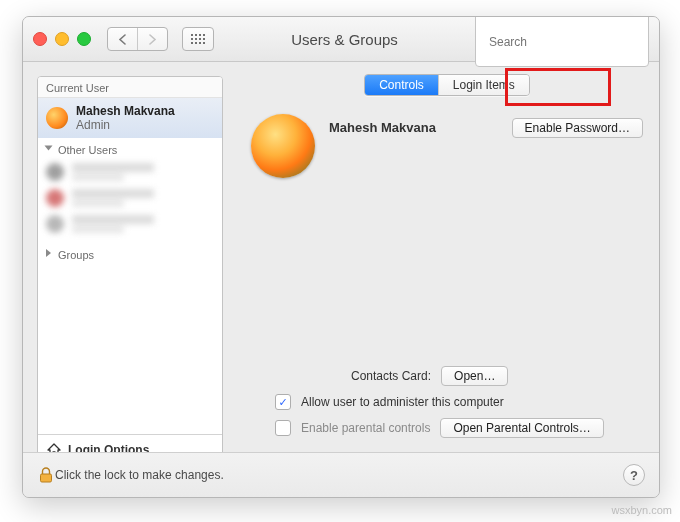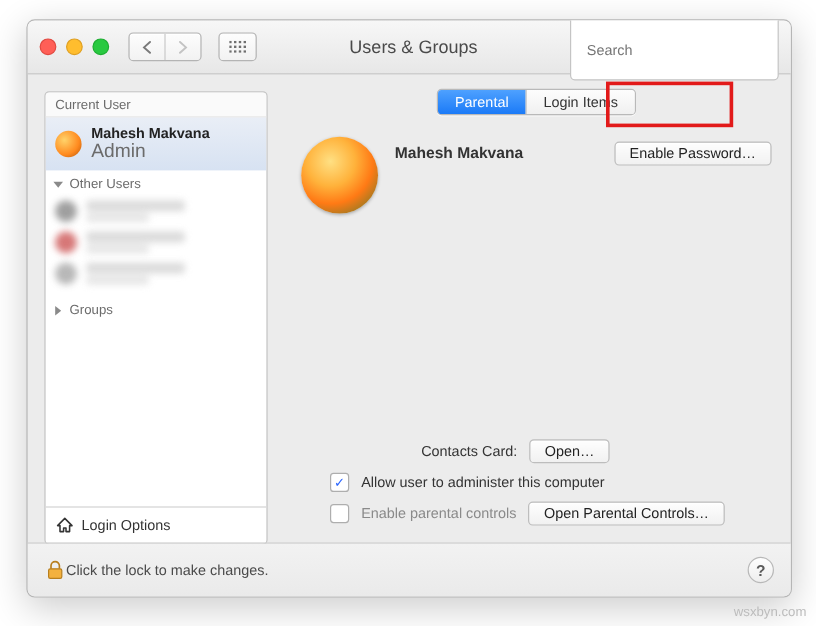--- a/index.html
+++ b/index.html
@@ -12,38 +12,38 @@
   .dot.yel{background:#ffbd2e;border:1px solid #dfa023}
   .dot.grn{background:#28c940;border:1px solid #1dad31}
   .seg{display:flex;border:1px solid #b4b4b4;border-radius:4px;overflow:hidden;background:linear-gradient(#fdfdfd,#f2f2f2);box-shadow:0 1px 0 #fff inset}
   .seg .btn{width:29px;height:22px;display:flex;align-items:center;justify-content:center;border-right:1px solid #c9c9c9;color:#6f6f6f}
   .seg .btn:last-child{border-right:none}
   .gridicon{width:30px;height:22px;display:flex;align-items:center;justify-content:center;border:1px solid #b4b4b4;border-radius:4px;background:linear-gradient(#fdfdfd,#f2f2f2);margin-left:8px}
   .title{flex:1;text-align:center;font-size:15px;color:#4a4a4a}
   .search{width:160px;height:22px;border:1px solid #c4c4c4;border-radius:4px;background:#fff;display:flex;align-items:flex-end;padding:16px 6px;gap:5px;color:#9a9a9a}
   .search input{border:none;outline:none;font-size:12px;flex:1;background:transparent;color:#333}
   .body{display:flex;height:calc(100% - 44px);}
-  .sidewrap{width:186px;padding:14px 12px 10px 14px;display:flex;flex-direction:column;gap:12px}
+  .sidewrap{width:186px;padding:14px 12px 10px 14px;display:flex;flex-direction:column;gap:0}
   .sidebar{flex:1;border:1px solid #c3c3c3;border-radius:4px;background:#fff;display:flex;flex-direction:column;overflow:hidden}
   .sec-h{font-size:11px;color:#6b6b6b;padding:5px 8px 3px;border-bottom:1px solid #e3e3e3;background:#fafafa}
   .cur-user{display:flex;align-items:center;gap:8px;padding:6px 8px;background:linear-gradient(#e9eef6,#d7e2f2)}
   .uicon{width:22px;height:22px;border-radius:50%;background:radial-gradient(circle at 35% 35%,#ffd36a,#ff8a1f 60%,#b25307 100%)}
   .uname{font-weight:700;font-size:12px;color:#222}
-  .urole{font-size:16px;color:#6b6b6b}
+  .urole{font-size:12px;color:#6b6b6b}
   .disc{display:inline-block;width:0;height:0;border-top:4px solid transparent;border-bottom:4px solid transparent;border-left:5px solid #8a8a8a;transform:rotate(90deg);margin-right:4px}
   .disc.right{transform:rotate(0deg)}
-  .grp-h{font-size:11px;color:#6b6b6b;padding:6px 8px 3px;display:flex;align-items:center;gap:3px}
+  .grp-h{font-size:11px;color:#6b6b6b;padding:6px 8px 3px;display:flex;gap:3px}
   .other{padding:4px 8px 10px;display:flex;flex-direction:column;gap:8px}
   .orow{display:flex;align-items:center;gap:8px;filter:blur(3px);opacity:.75}
   .orow .oi{width:18px;height:18px;border-radius:50%}
   .c1{background:#7f7f7f}.c2{background:#c94a4a}.c3{background:#a0a0a0}
   .ot{width:82px;height:9px;background:#cfcfcf;border-radius:2px}
   .ot2{width:52px;height:7px;background:#dcdcdc;border-radius:2px;margin-top:2px}
   .spacer{flex:1}
-  .login-opt{border-top:1px solid #d3d3d3;padding:7px 8px;display:flex;align-items:center;gap:6px;font-size:12px;font-weight:400}
+  .login-opt{border-top:1px solid #d3d3d3;padding:7px 8px;display:flex;align-items:center;gap:6px;font-size:12px;font-weight:700}
   .house{width:16px;height:16px}
   .pm{display:flex;border:1px solid #c3c3c3;border-radius:4px;margin-top:0;background:#f6f6f6;overflow:hidden}
   .pm .b{width:26px;height:20px;display:flex;align-items:center;justify-content:center;color:#9c9c9c;border-right:1px solid #d7d7d7}
   .pm .b:last-child{border-right:none}
   .main{flex:1;position:relative;padding:12px 16px}
   .tabs{display:flex;gap:0;margin:0 auto;width:max-content;border-radius:4px;overflow:hidden;border:1px solid #b9b9b9;box-shadow:0 1px 0 rgba(255,255,255,.6)}
   .tab{padding:3px 14px;font-size:12px;background:linear-gradient(#fdfdfd,#f0f0f0);color:#333}
   .tab.active{background:linear-gradient(#4ea1ff,#1b7af7);color:#fff}
   .tab+.tab{border-left:1px solid #c9c9c9}
   .highlight{position:absolute;border:3px solid #e21a1a;pointer-events:none;}
@@ -165,21 +165,21 @@
           </div>
         </div>
         <div class="pm">
           <div class="b">＋</div>
           <div class="b">－</div>
         </div>
       </div>
 
       <div class="main">
         <div class="tabs">
-          <div class="tab active">Parental</div>
+          <div class="tab active">Controls</div>
           <div class="tab">Login Items</div>
         </div>
         <div class="highlight" style="left:270px;top:6px;width:100px;height:32px"></div>
 
         <div class="profile">
           <div class="avatar"></div>
           <div class="pname">Mahesh Makvana</div>
           <div class="chgbtn"><span class="macbtn">Enable Password…</span></div>
         </div>
 

